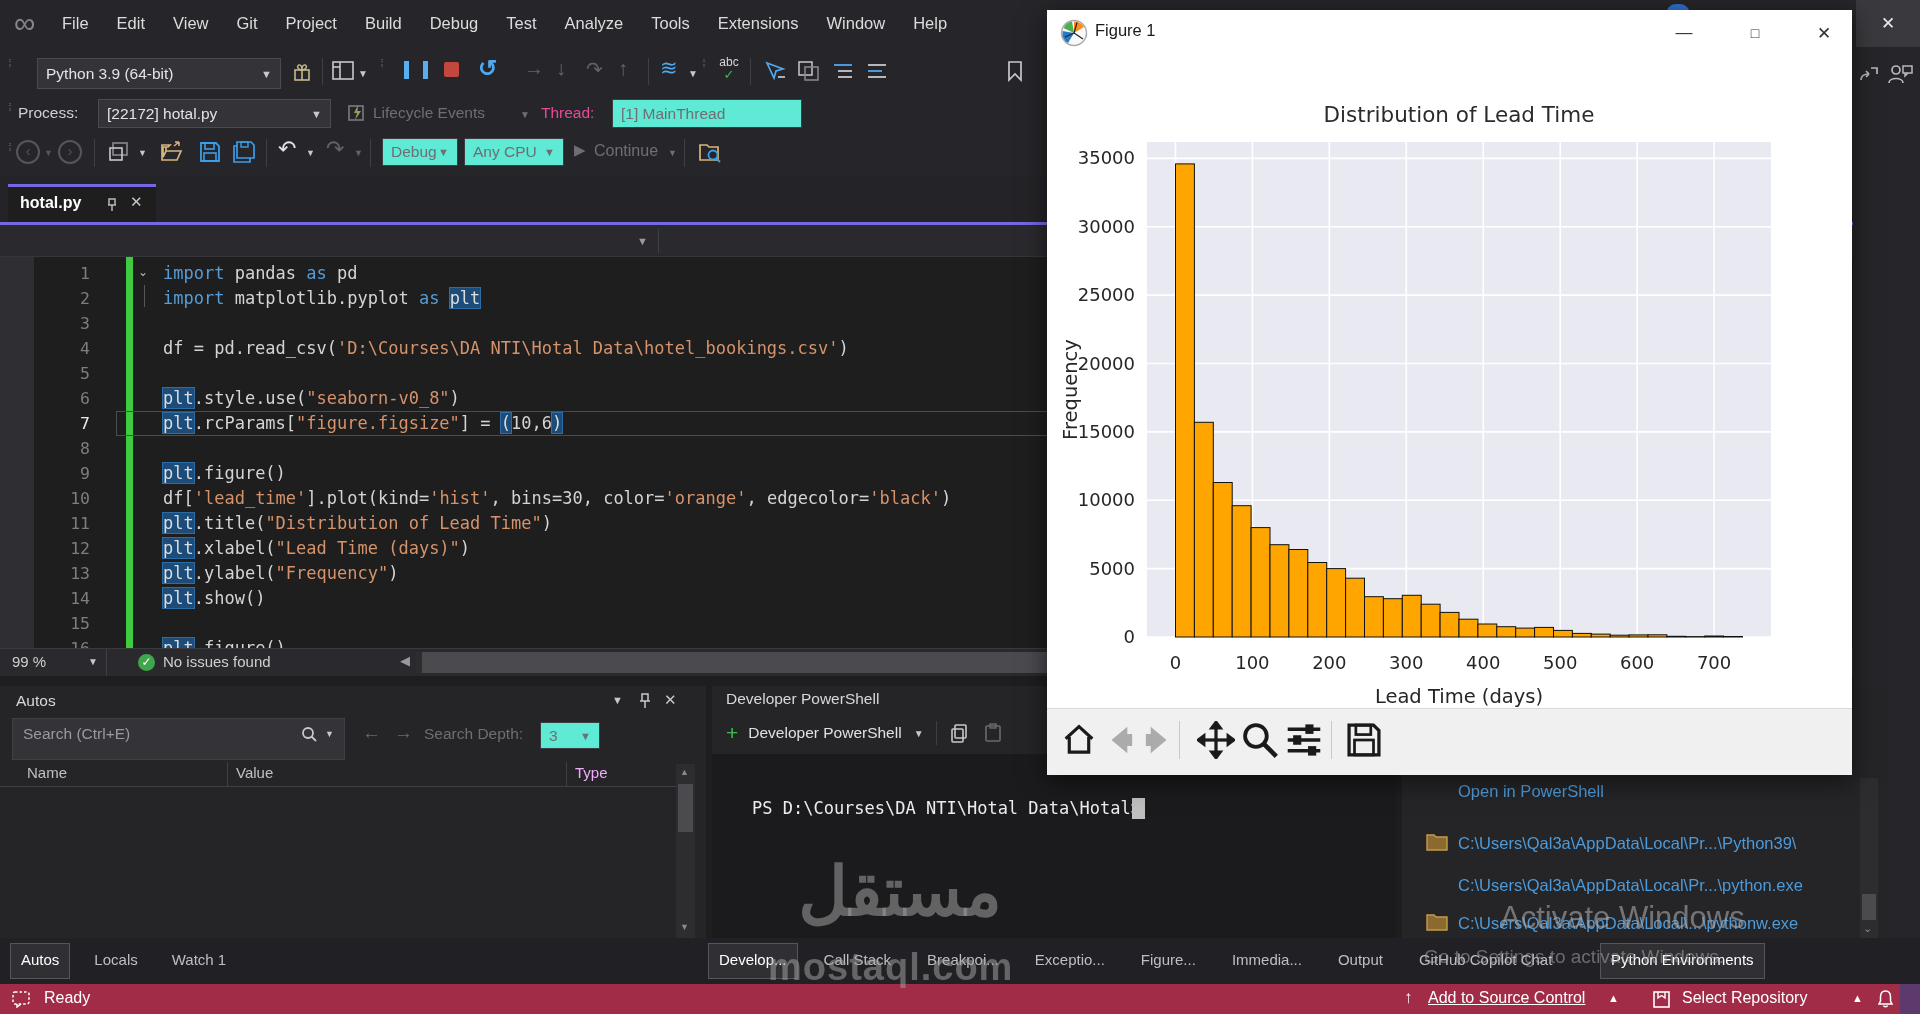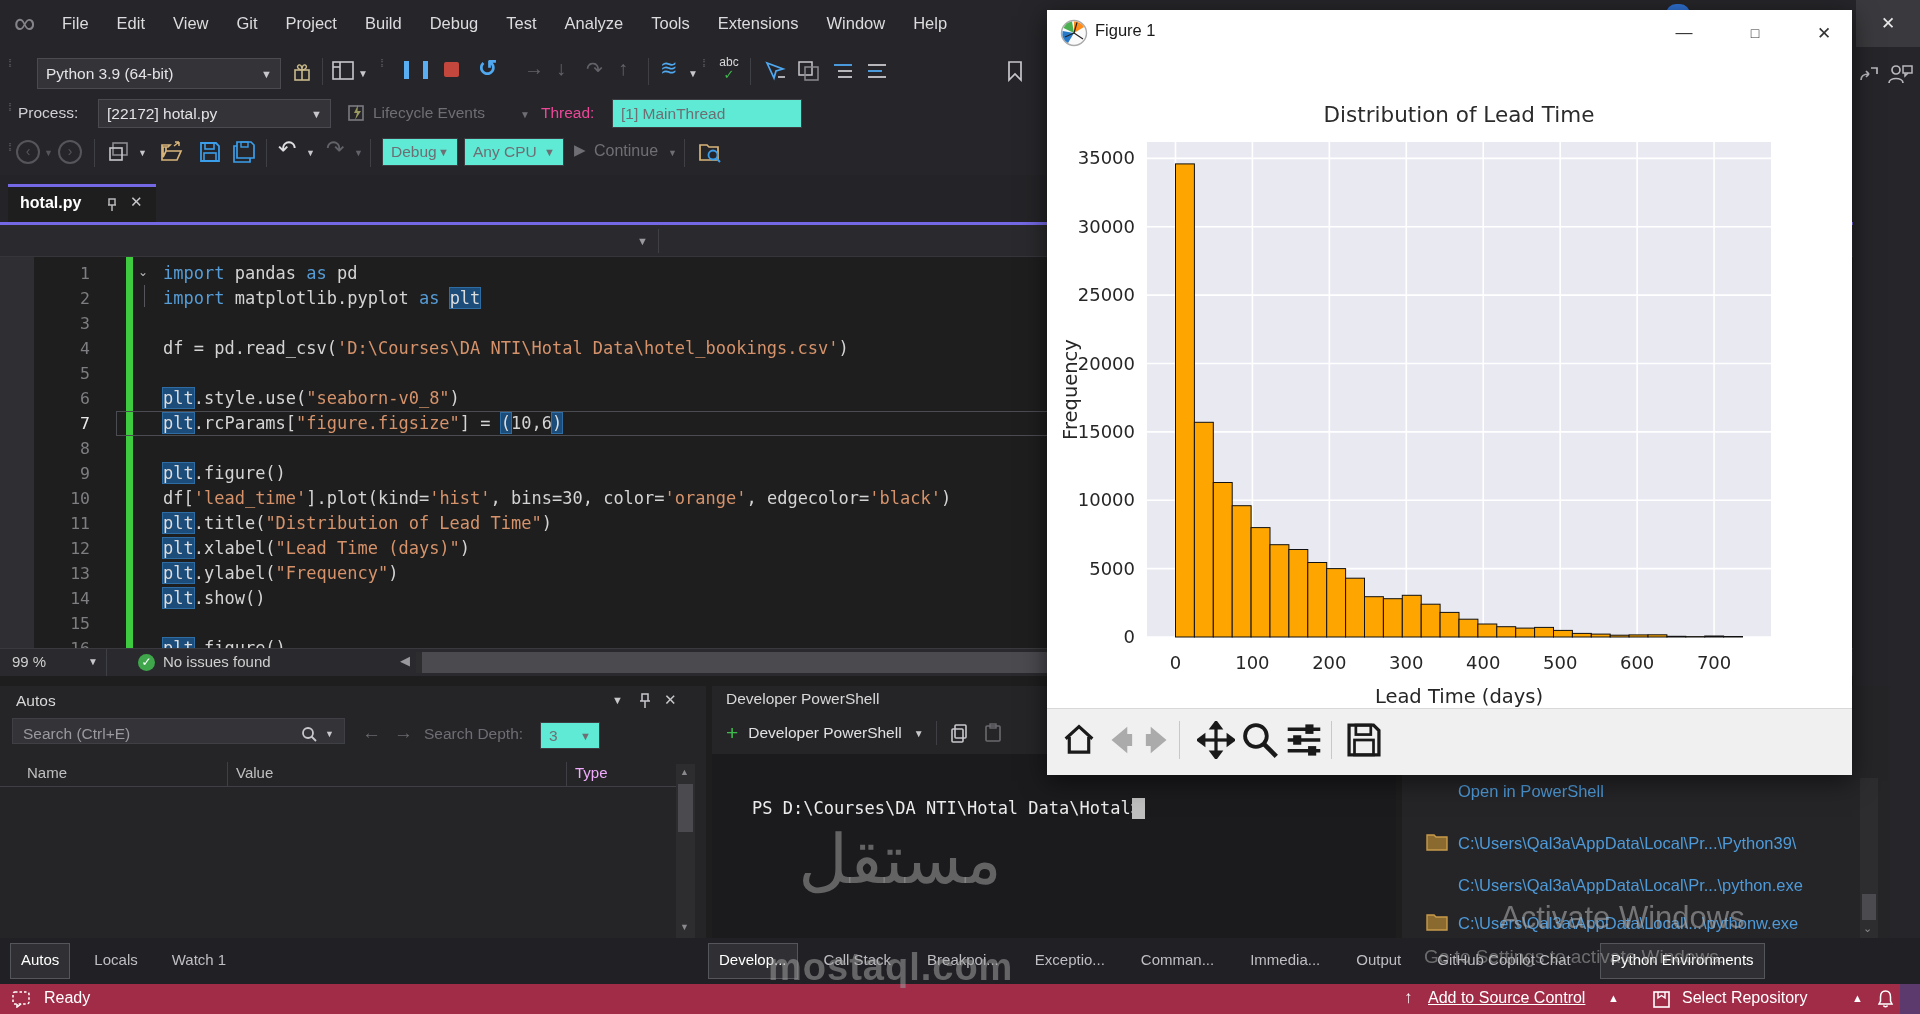--- a/index.html
+++ b/index.html
@@ -285,21 +285,21 @@
   </div>
 
   <div class="panel" style="left:0;width:706px;">
     <span class="ptitle" style="left:16px;top:6px;">Autos</span>
     <span class="abs" style="left:612px;top:8px;font-size:11px;color:#C8C8CC;">▼</span>
     <svg class="abs" style="left:638px;top:7px;" width="14" height="17" viewBox="0 0 14 17">
         <path d="M4 1 H10 V8 H4 Z M2 8 H12 M7 8 V15" stroke="#C8C8CC" stroke-width="1.5" fill="none"></path>
       </svg>
     <span class="abs" style="left:664px;top:5px;font-size:15px;color:#C8C8CC;">✕</span>
 
-    <div class="abs" style="left:12px;top:32px;width:333px;height:26px;background:#333338;border:1px solid #3F3F46;box-sizing:border-box;">
+    <div class="abs" style="left:12px;top:32px;width:333px;height:42px;background:#333338;border:1px solid #3F3F46;box-sizing:border-box;">
       <span class="abs" style="left:10px;top:6px;font-size:15.5px;color:#9A9A9E;">Search (Ctrl+E)</span>
       <svg class="abs" style="left:288px;top:7px;" width="17" height="17" viewBox="0 0 17 17">
           <circle cx="7" cy="7" r="5" fill="none" stroke="#C8C8CC" stroke-width="1.8"></circle>
           <line x1="10.5" y1="10.5" x2="15" y2="15" stroke="#C8C8CC" stroke-width="1.8"></line>
         </svg>
       <span class="abs" style="left:312px;top:10px;font-size:9px;color:#C8C8CC;">▼</span>
     </div>
     <span class="abs arrowglyph" style="left:362px;top:36px;font-size:19px;">←</span>
     <span class="abs arrowglyph" style="left:394px;top:36px;font-size:19px;">→</span>
     <span class="abs" style="left:424px;top:39px;font-size:15.5px;color:#6E6E74;">Search Depth:</span>
@@ -371,21 +371,21 @@
     <div id="tabs-left" class="abs" style="left:10px;top:5px;display:flex;gap:14px;">
         <div class="tabbox active">Autos</div>
         <div class="tabbox">Locals</div>
         <div class="tabbox">Watch 1</div>
       </div>
     <div id="tabs-middle" class="abs" style="left:708px;top:5px;display:flex;gap:16px;">
         <div class="tabbox active">Develop...</div>
         <div class="tabbox">Call Stack</div>
         <div class="tabbox">Breakpoi...</div>
         <div class="tabbox">Exceptio...</div>
-        <div class="tabbox">Comman...</div>
+        <div class="tabbox">Figure...</div>
         <div class="tabbox">Immedia...</div>
         <div class="tabbox">Output</div>
         <div class="tabbox">GitHub Copilot Chat</div>
       </div>
     <div id="tabs-right" class="abs" style="left:1600px;top:5px;display:flex;gap:10px;">
         <div class="tabbox active">Python Environments</div>
       </div>
   </div>
 
   <div class="abs" style="left:0;top:984px;width:1920px;height:30px;background:#A12C47;color:#FFFFFF;">
@@ -553,18 +553,18 @@
         </svg>
       <div class="abs" style="left:284px;top:12px;width:1px;height:38px;background:#C8C8C8;"></div>
       <svg class="abs" style="left:298px;top:12px;" width="38" height="38" viewBox="0 0 28 28">
           <path d="M3 3 H21 L25 7 V25 H3 Z" fill="none" stroke="#1A1A1A" stroke-width="2.4"></path>
           <rect x="8" y="3" width="11" height="7" fill="none" stroke="#1A1A1A" stroke-width="2"></rect>
           <rect x="7" y="14" width="14" height="11" fill="none" stroke="#1A1A1A" stroke-width="2"></rect>
         </svg>
     </div>
   </div>
 
-  <div class="wm" style="left:760px;top:820px;width:280px;font-size:68px;font-weight:normal;text-align:center;">مستقل</div>
+  <div class="wm" style="left:760px;top:852px;width:280px;font-size:68px;font-weight:bold;text-align:center;">مستقل</div>
   <div class="wm" style="left:768px;top:946px;font-size:38px;font-weight:bold;letter-spacing:1px;">mostaql.com</div>
   <div class="wm" style="left:1500px;top:900px;font-size:31px;color:rgba(170,170,170,0.6);">Activate Windows</div>
   <div class="wm" style="left:1424px;top:946px;font-size:19px;color:rgba(170,170,170,0.55);">Go to Settings to activate Windows.</div>
 
 </div>
 
 </body></html>

